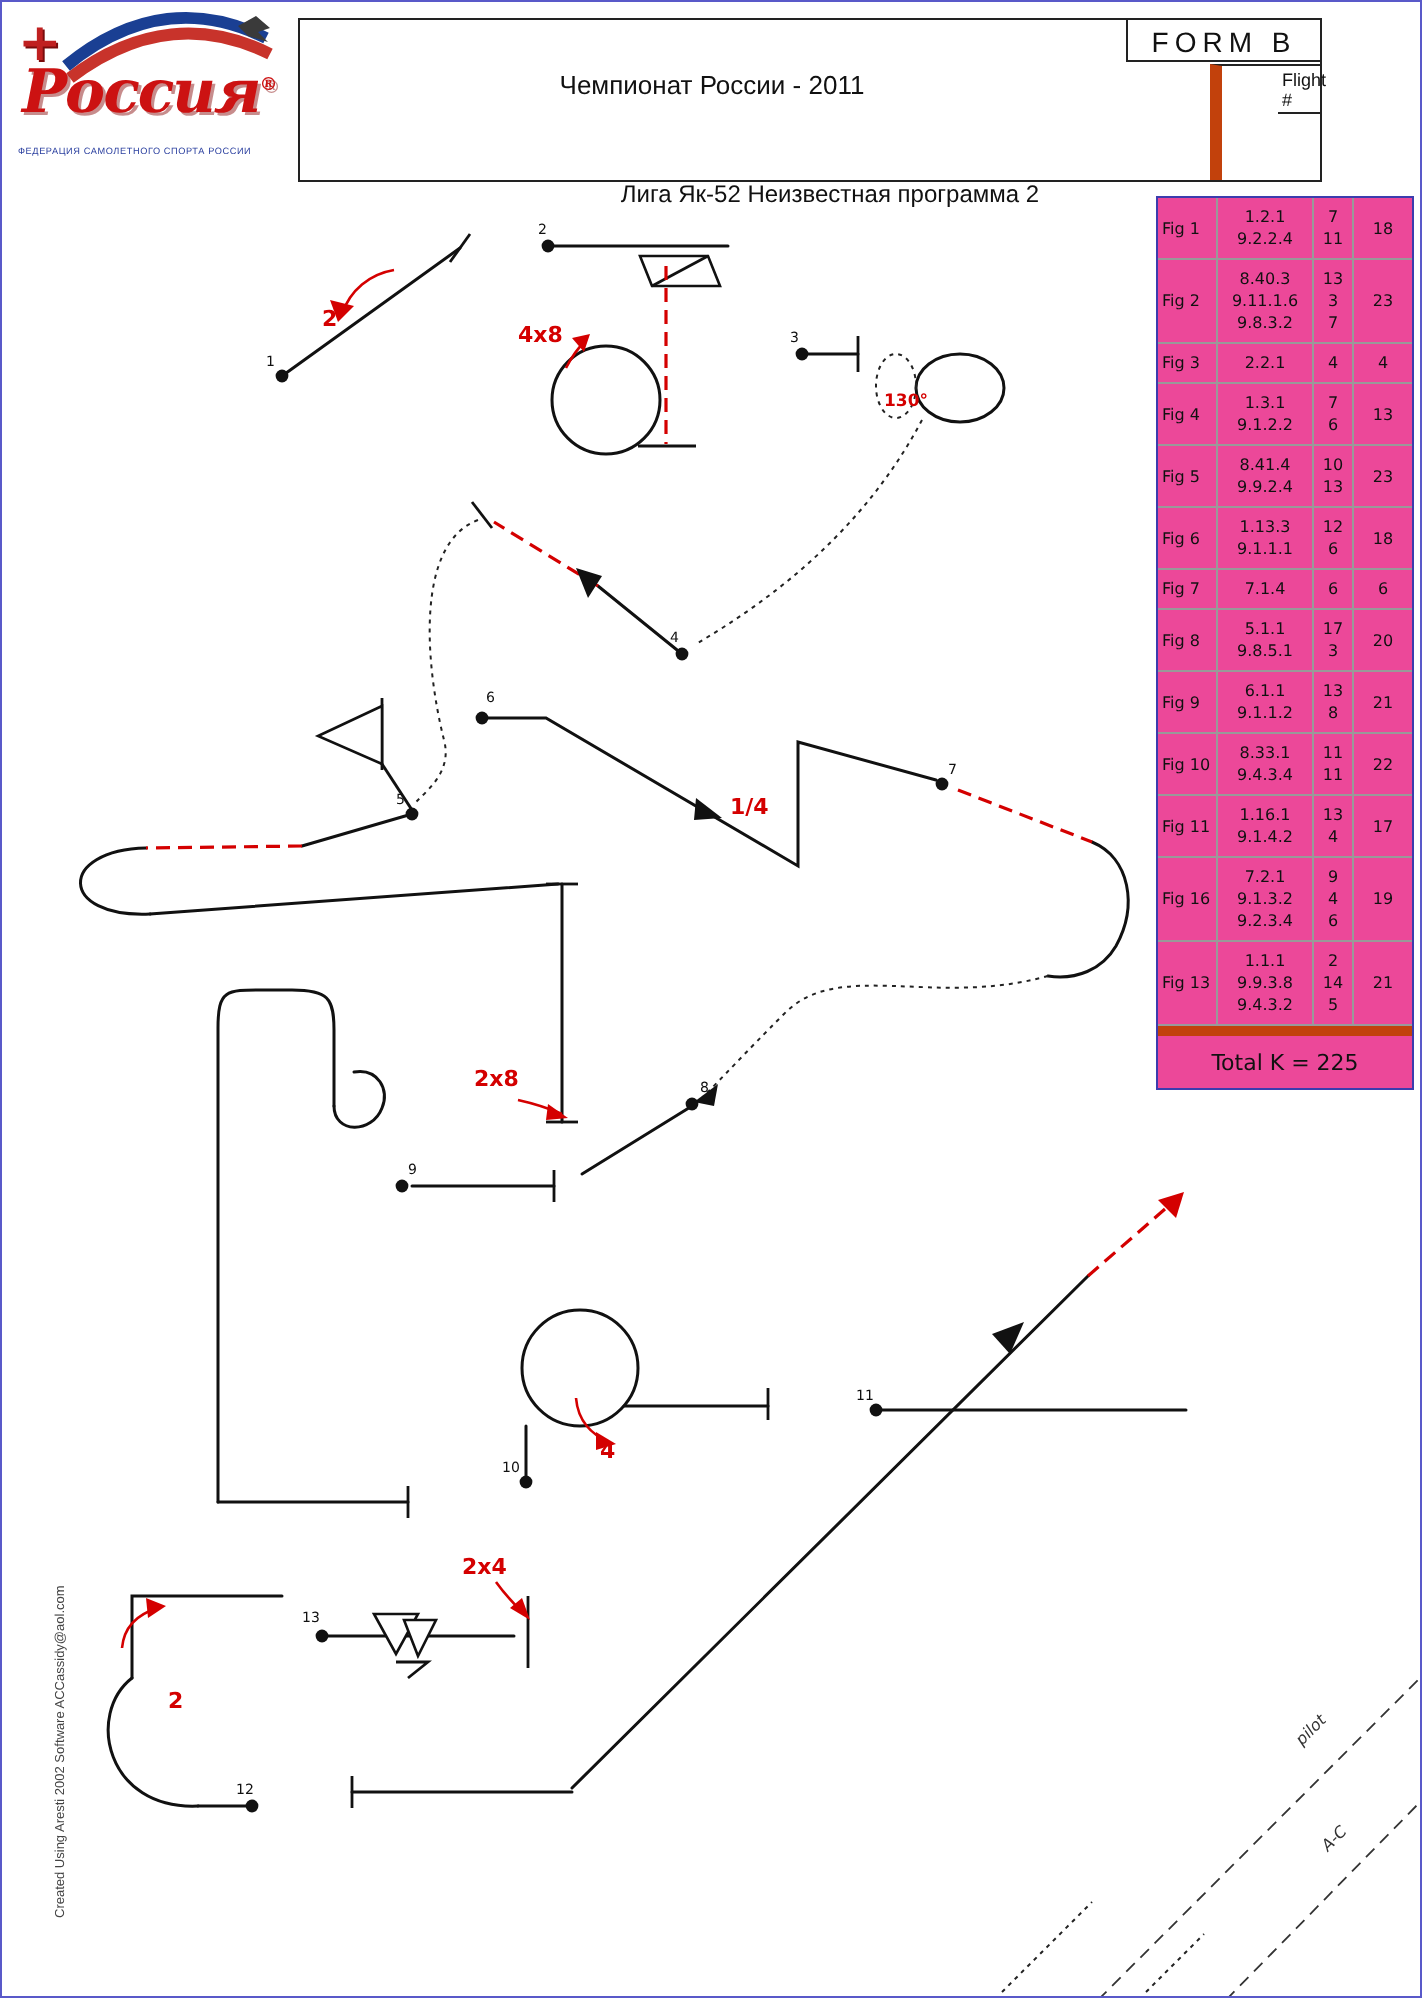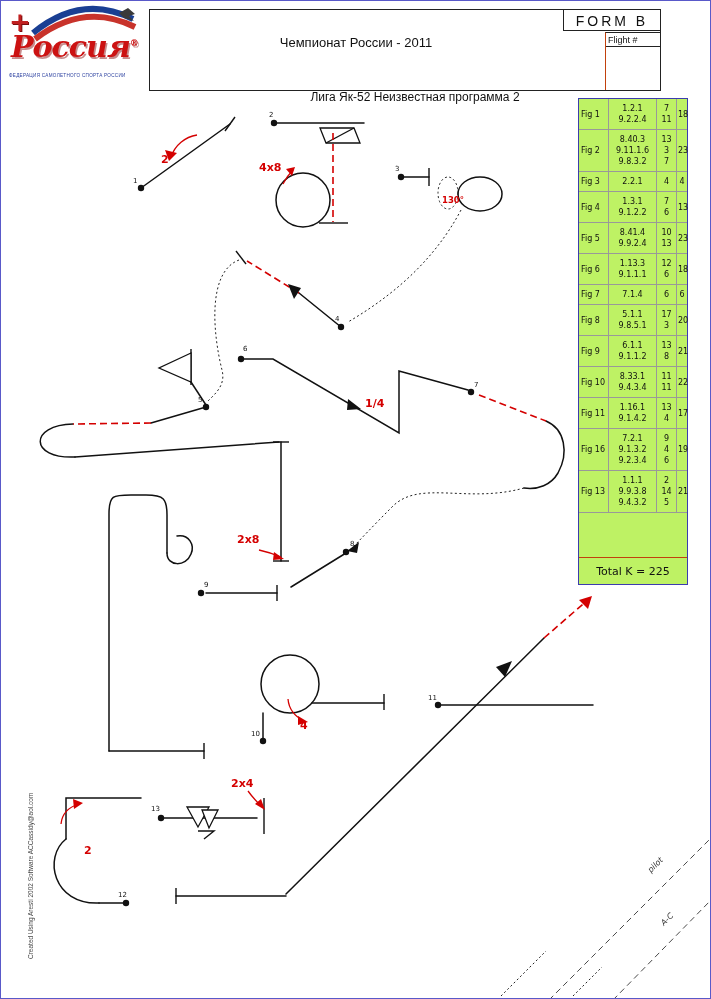--- a/index.html
+++ b/index.html
@@ -16,35 +16,35 @@
   .logo-caption{position:absolute;left:2px;top:68px;font-size:4.6px;color:#2a3f9f;white-space:nowrap;
                 letter-spacing:.3px;}
   
   .hbox{position:absolute;left:148px;top:8px;width:510px;height:80px;border:1px solid #222;z-index:3;background:#fff;}
   .hbox .title{position:absolute;left:0;top:5px;width:412px;text-align:center;font-size:13px;margin-top:20px;}
   .hbox .formb{position:absolute;right:0;top:0;width:97px;height:21px;border-left:1px solid #222;
                border-bottom:1px solid #222;text-align:center;font-size:14px;letter-spacing:3px;padding-top:3px;box-sizing:border-box;}
   .pilotcell{position:absolute;left:0;top:22px;width:76px;height:58px;border-top:1px solid #222;
              border-right:1px solid #222;box-sizing:border-box;}
   .flightcell{position:absolute;right:0;top:22px;width:55px;height:58px;border-top:1px solid #222;
-              border-left:1px solid #c2410c;box-sizing:border-box;}
+              border-left:6px solid #c2410c;box-sizing:border-box;padding-left:28px;}
   .celllabel{font-size:9px;padding:2px 2px 1px 2px;border-bottom:1px solid #222;}
   .subtitle{position:absolute;left:80px;top:42px;width:370px;text-align:center;font-size:12px;margin-top:38px;}
   
-  .atable{position:absolute;left:577px;top:97px;width:110px;border:1px solid #3c3cae;background:#bef264;
+  .atable{position:absolute;left:577px;top:97px;width:129px;border:1px solid #3c3cae;background:#ec4899;
           font-family:"DejaVu Sans",sans-serif;font-size:8px;z-index:3;box-sizing:border-box;}
   .trow{display:table;width:100%;table-layout:fixed;border-bottom:1px solid #999;}
   .tc{display:table-cell;vertical-align:middle;white-space:pre-line;line-height:11px;padding:2px 1px;box-sizing:border-box;}
   .c1{width:30px;border-right:1px solid #999;padding-left:2px;}
   .c2{width:48px;border-right:1px solid #999;text-align:center;}
   .c3{width:20px;border-right:1px solid #999;text-align:center;}
   .c4{text-align:center;}
   .r1{height:19px;} .r2{height:30px;} .r3{height:41px;}
   .totalrow{height:26px;display:flex;align-items:center;justify-content:center;font-size:11px;
-            border-top:1px solid #c2410c;margin-top:44px;}
+            border-top:5px solid #c2410c;}
   
   .diagram{position:absolute;left:0;top:0;z-index:1;}
   .k{stroke:#111;stroke-width:1.5;fill:none;stroke-linecap:round;}
   .kt{stroke:#111;stroke-width:1.4;fill:none;}
   .sym{stroke:#111;stroke-width:1.3;fill:#fff;}
   .rd{stroke:#d40000;stroke-width:1.6;fill:none;stroke-dasharray:7 4;}
   .ra{stroke:#d40000;stroke-width:1.3;fill:none;}
   .rt{fill:#d40000;stroke:none;}
   .dt{stroke:#222;stroke-width:1;fill:none;stroke-dasharray:2 2.5;}
   .bd{stroke:#333;stroke-width:.9;fill:none;stroke-dasharray:6 4;}

